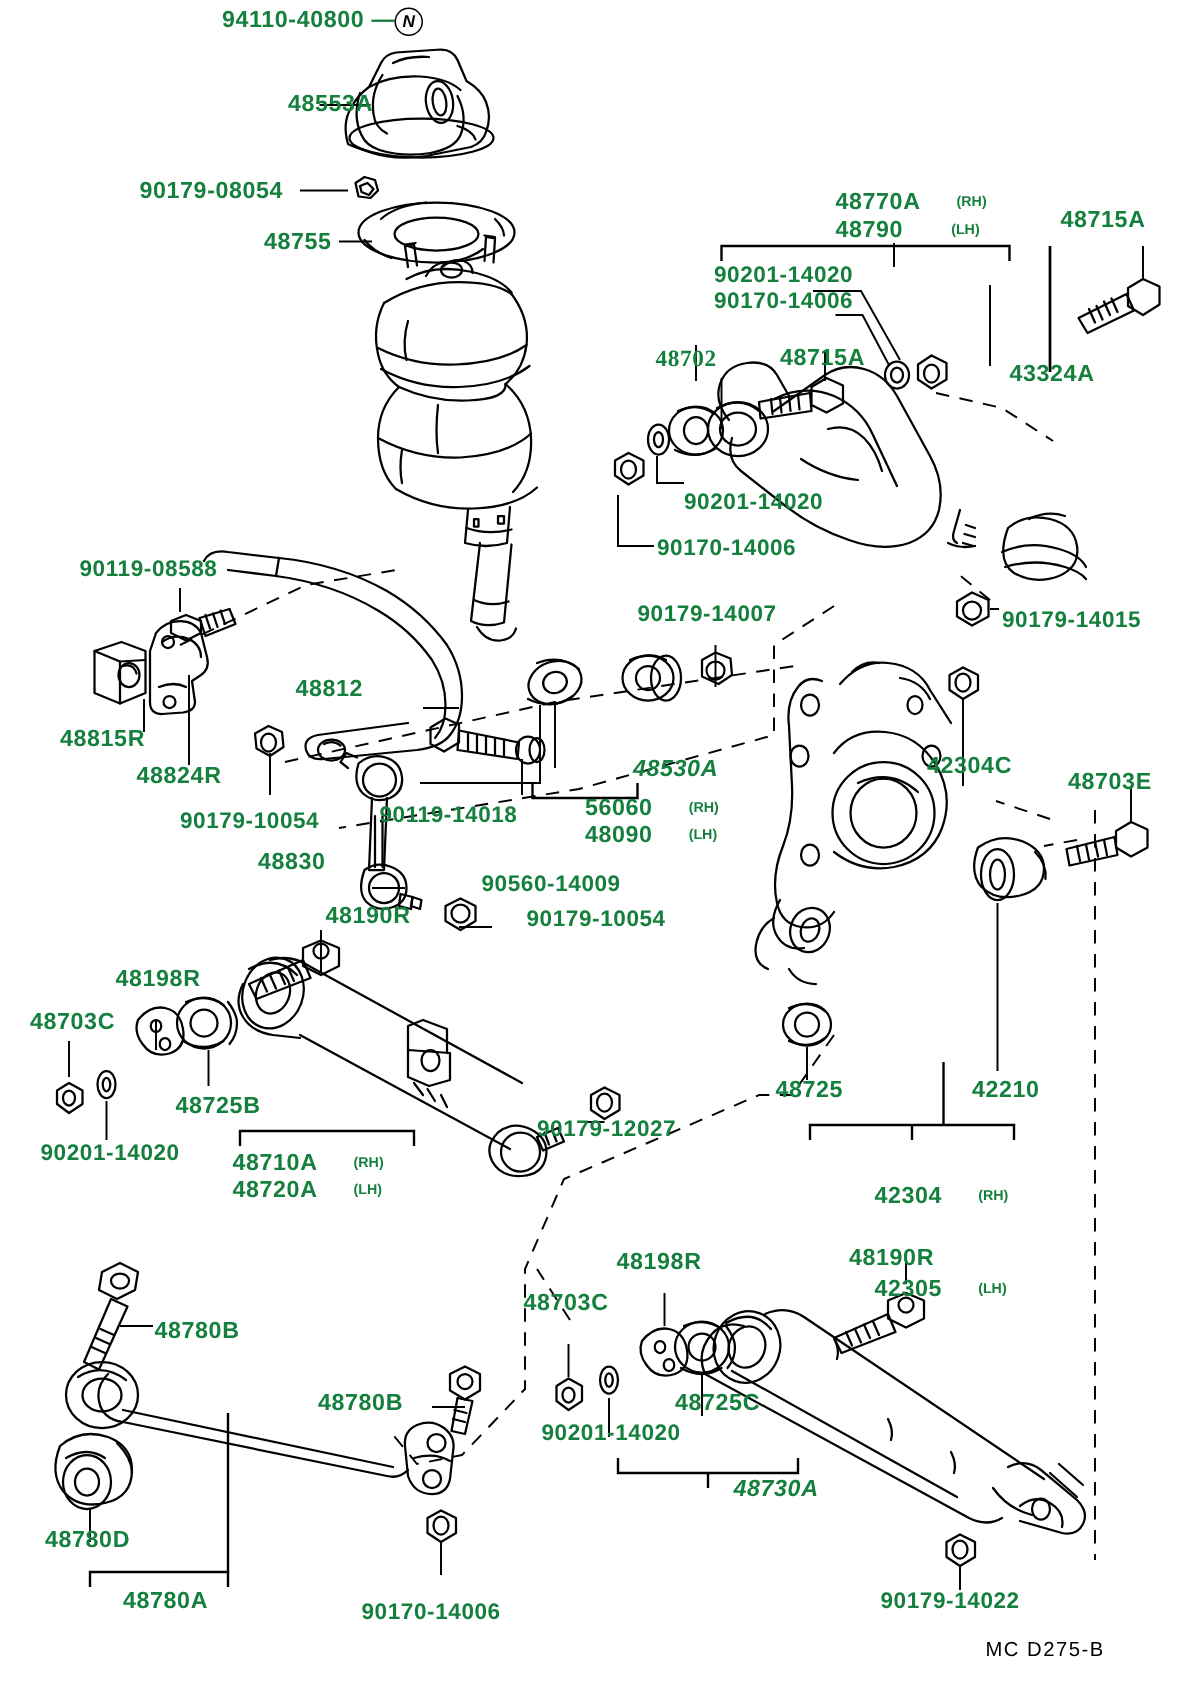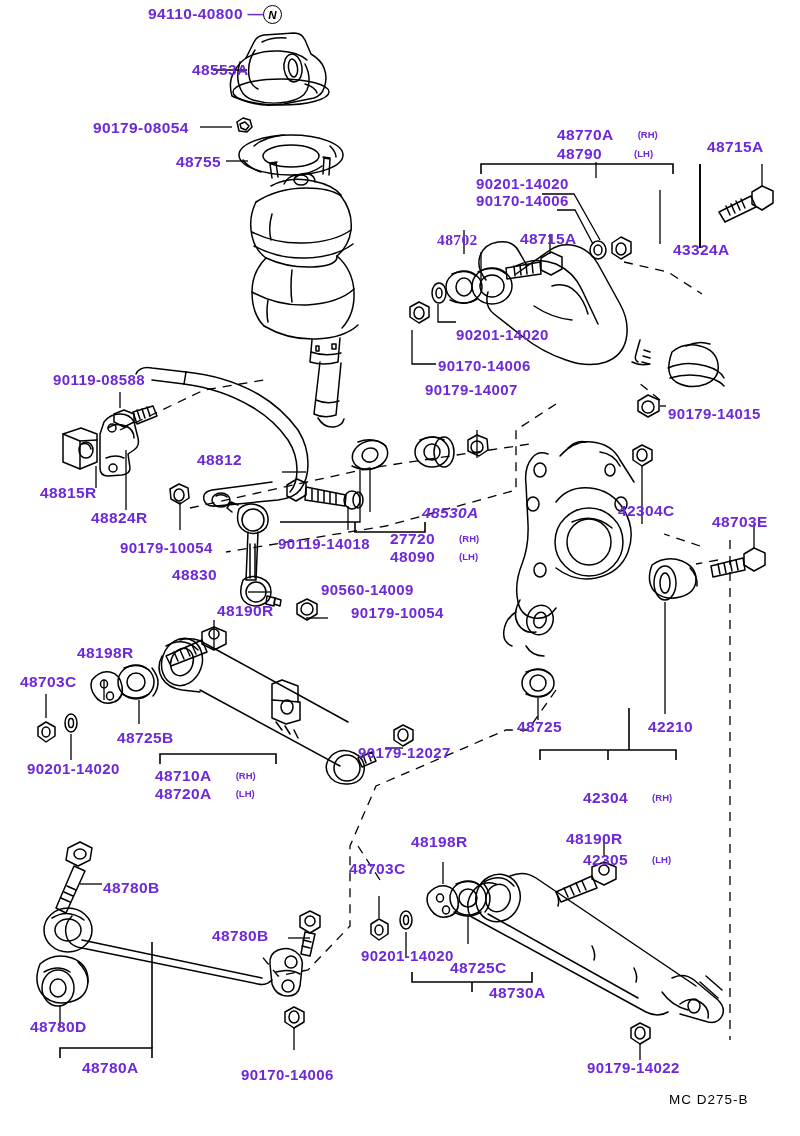--- a/index.html
+++ b/index.html
@@ -2,21 +2,21 @@
 <html><head>
 <meta charset="utf-8">
 <title>Suspension Parts Diagram</title>
 <style>
   html,body{margin:0;padding:0;background:#fff;}
   body{width:800px;height:1136px;position:relative;overflow:hidden;
        font-family:"Liberation Sans","DejaVu Sans",sans-serif;color:#000;}
   #sheet{position:absolute;inset:0;}
   svg#art{position:absolute;left:0;top:0;width:800px;height:1136px;}
   .lbl{position:absolute;white-space:nowrap;font-weight:700;letter-spacing:.4px;
-       font-size:15.5px;line-height:1;color:#6d28d9;}
+       font-size:15.5px;line-height:1;color:#15803d;}
   .lbl.sm{font-size:15px;}
   .sfx{font-size:9.5px;font-weight:700;letter-spacing:0;vertical-align:2px;padding-left:24px;}
   .code{position:absolute;font-size:13.5px;letter-spacing:1px;font-weight:400;}
   .nbadge{position:absolute;width:17px;height:17px;border:1.6px solid #000;border-radius:50%;
           font-size:11.5px;font-weight:700;display:flex;align-items:center;justify-content:center;
           font-style:italic;}
 </style>
 </head>
 <body>
 
@@ -542,28 +542,28 @@
 
 <div class="lbl sm" style="left:456px;top:327px;">90201-14020</div>
 <div class="lbl sm" style="left:438px;top:358px;">90170-14006</div>
 <div class="lbl sm" style="left:668px;top:406px;">90179-14015</div>
 
 <div class="lbl sm" style="left:53px;top:372px;">90119-08588</div>
 <div class="lbl" style="left:197px;top:452px;">48812</div>
 <div class="lbl" style="left:40px;top:485px;">48815R</div>
 <div class="lbl" style="left:91px;top:510px;">48824R</div>
 <div class="lbl sm" style="left:120px;top:540px;">90179-10054</div>
-<div class="lbl sm" style="left:278px;top:536px;">90119-14018</div>
+<div class="lbl sm" style="left:253px;top:536px;">90119-14018</div>
 <div class="lbl" style="left:172px;top:567px;">48830</div>
 <div class="lbl sm" style="left:321px;top:582px;">90560-14009</div>
 <div class="lbl sm" style="left:351px;top:605px;">90179-10054</div>
 
-<div class="lbl sm" style="left:425px;top:382px;">90179-14007</div>
+<div class="lbl sm" style="left:425px;top:402px;">90179-14007</div>
 <div class="lbl" style="left:422px;top:505px;font-style:italic;">48530A</div>
-<div class="lbl" style="left:390px;top:531px;"><span>27720</span><span class="sfx">(RH)</span></div>
+<div class="lbl" style="left:390px;top:531px;"><span>56060</span><span class="sfx">(RH)</span></div>
 <div class="lbl" style="left:390px;top:549px;"><span>48090</span><span class="sfx">(LH)</span></div>
 
 <div class="lbl" style="left:618px;top:503px;">42304C</div>
 <div class="lbl" style="left:712px;top:514px;">48703E</div>
 
 <div class="lbl" style="left:217px;top:603px;">48190R</div>
 <div class="lbl" style="left:77px;top:645px;">48198R</div>
 <div class="lbl" style="left:20px;top:674px;">48703C</div>
 <div class="lbl" style="left:117px;top:730px;">48725B</div>
 <div class="lbl sm" style="left:27px;top:761px;">90201-14020</div>
@@ -579,19 +579,19 @@
 
 <div class="lbl" style="left:103px;top:880px;">48780B</div>
 <div class="lbl" style="left:212px;top:928px;">48780B</div>
 <div class="lbl" style="left:30px;top:1019px;">48780D</div>
 <div class="lbl" style="left:82px;top:1060px;">48780A</div>
 <div class="lbl sm" style="left:241px;top:1067px;">90170-14006</div>
 
 <div class="lbl" style="left:411px;top:834px;">48198R</div>
 <div class="lbl" style="left:349px;top:861px;">48703C</div>
 <div class="lbl sm" style="left:361px;top:948px;">90201-14020</div>
-<div class="lbl" style="left:450px;top:928px;margin-top:32px;">48725C</div>
-<div class="lbl" style="left:489px;top:985px;">48730A</div>
+<div class="lbl" style="left:450px;top:928px;">48725C</div>
+<div class="lbl" style="left:489px;top:985px;font-style:italic;">48730A</div>
 <div class="lbl sm" style="left:587px;top:1060px;">90179-14022</div>
 
-<div class="code" style="left:657px;top:1092px;margin-left:12px;">MC D275-B</div>
+<div class="code" style="left:657px;top:1092px;">MC D275-B</div>
 
 </div>
 
 </body></html>

